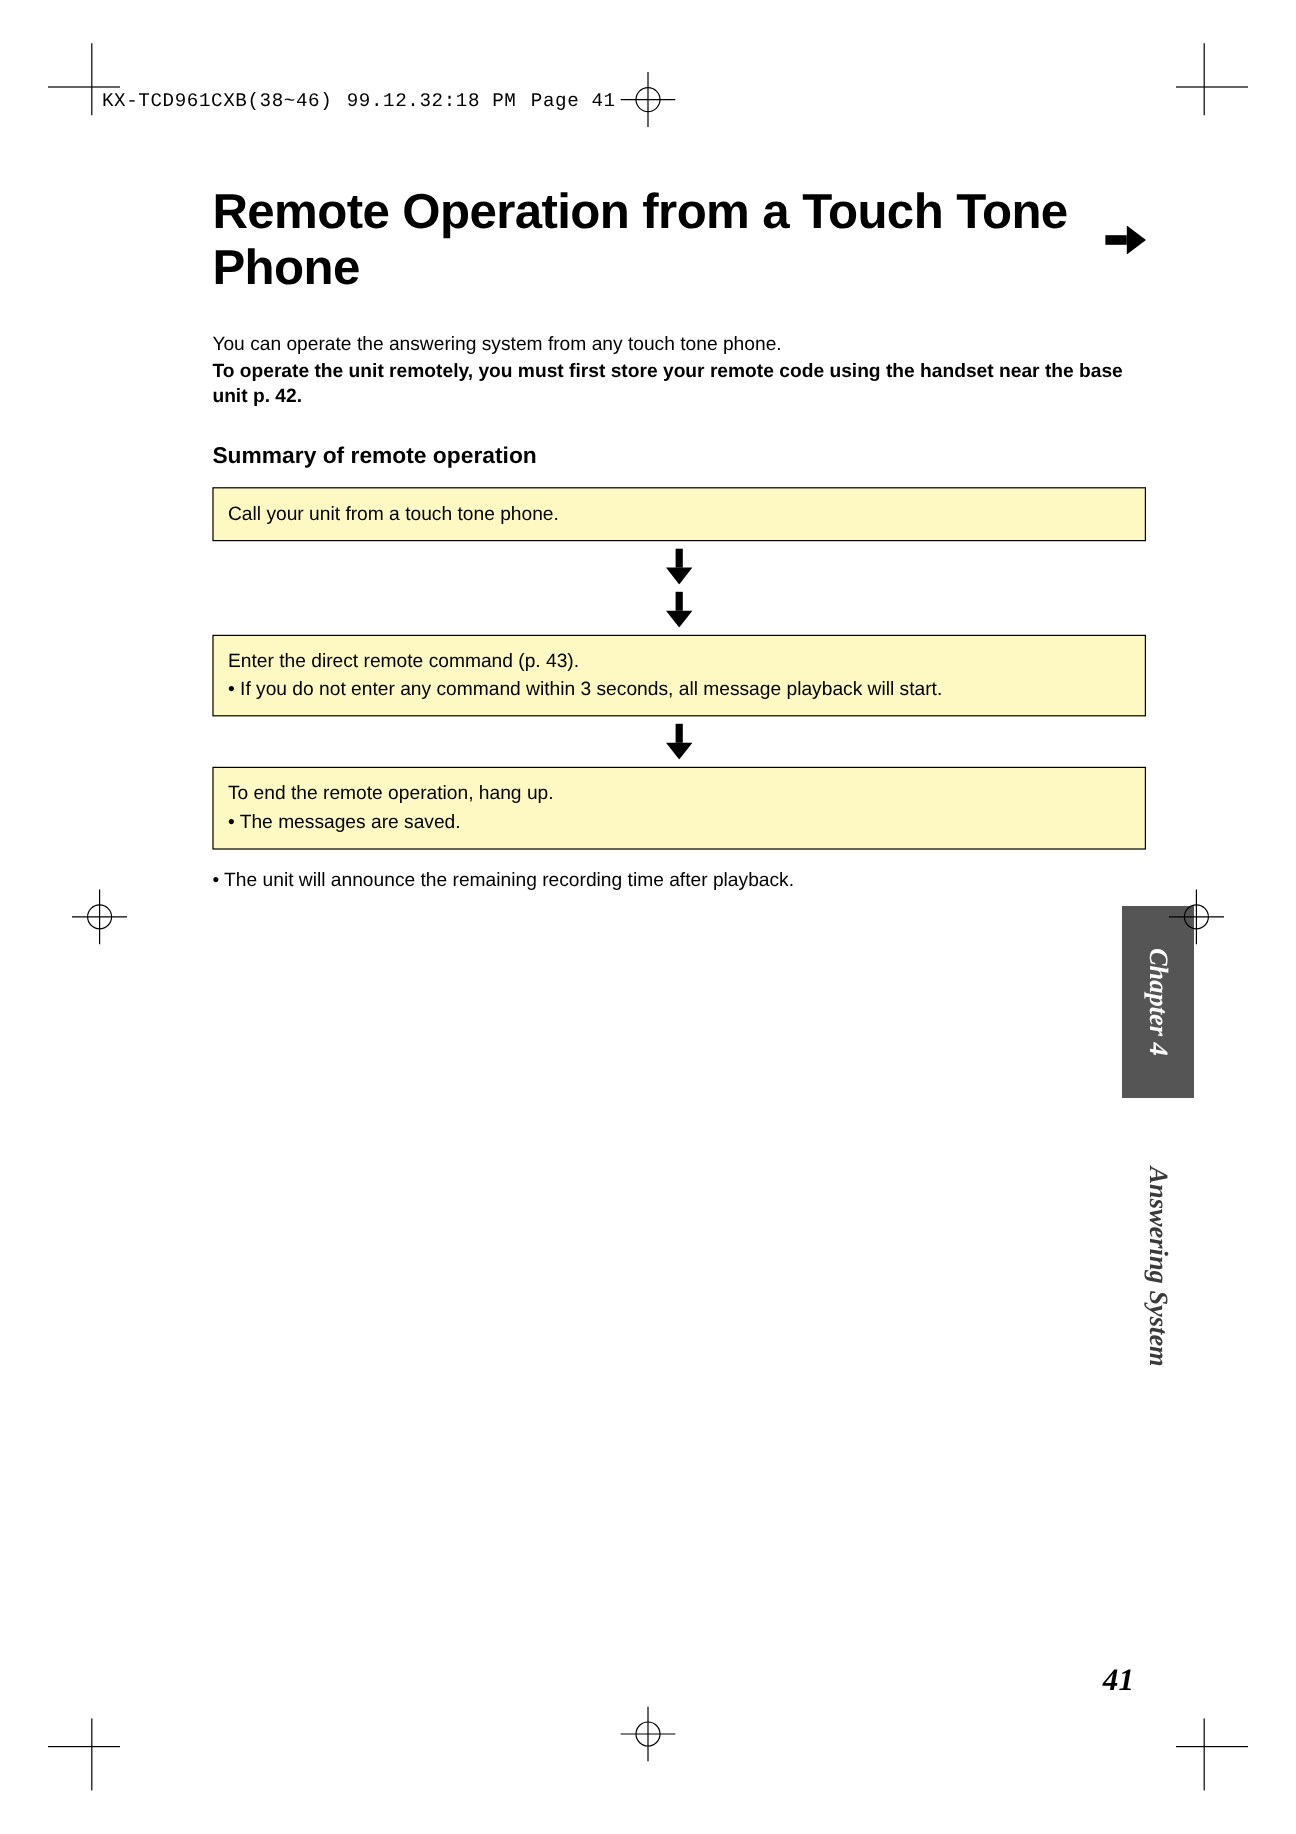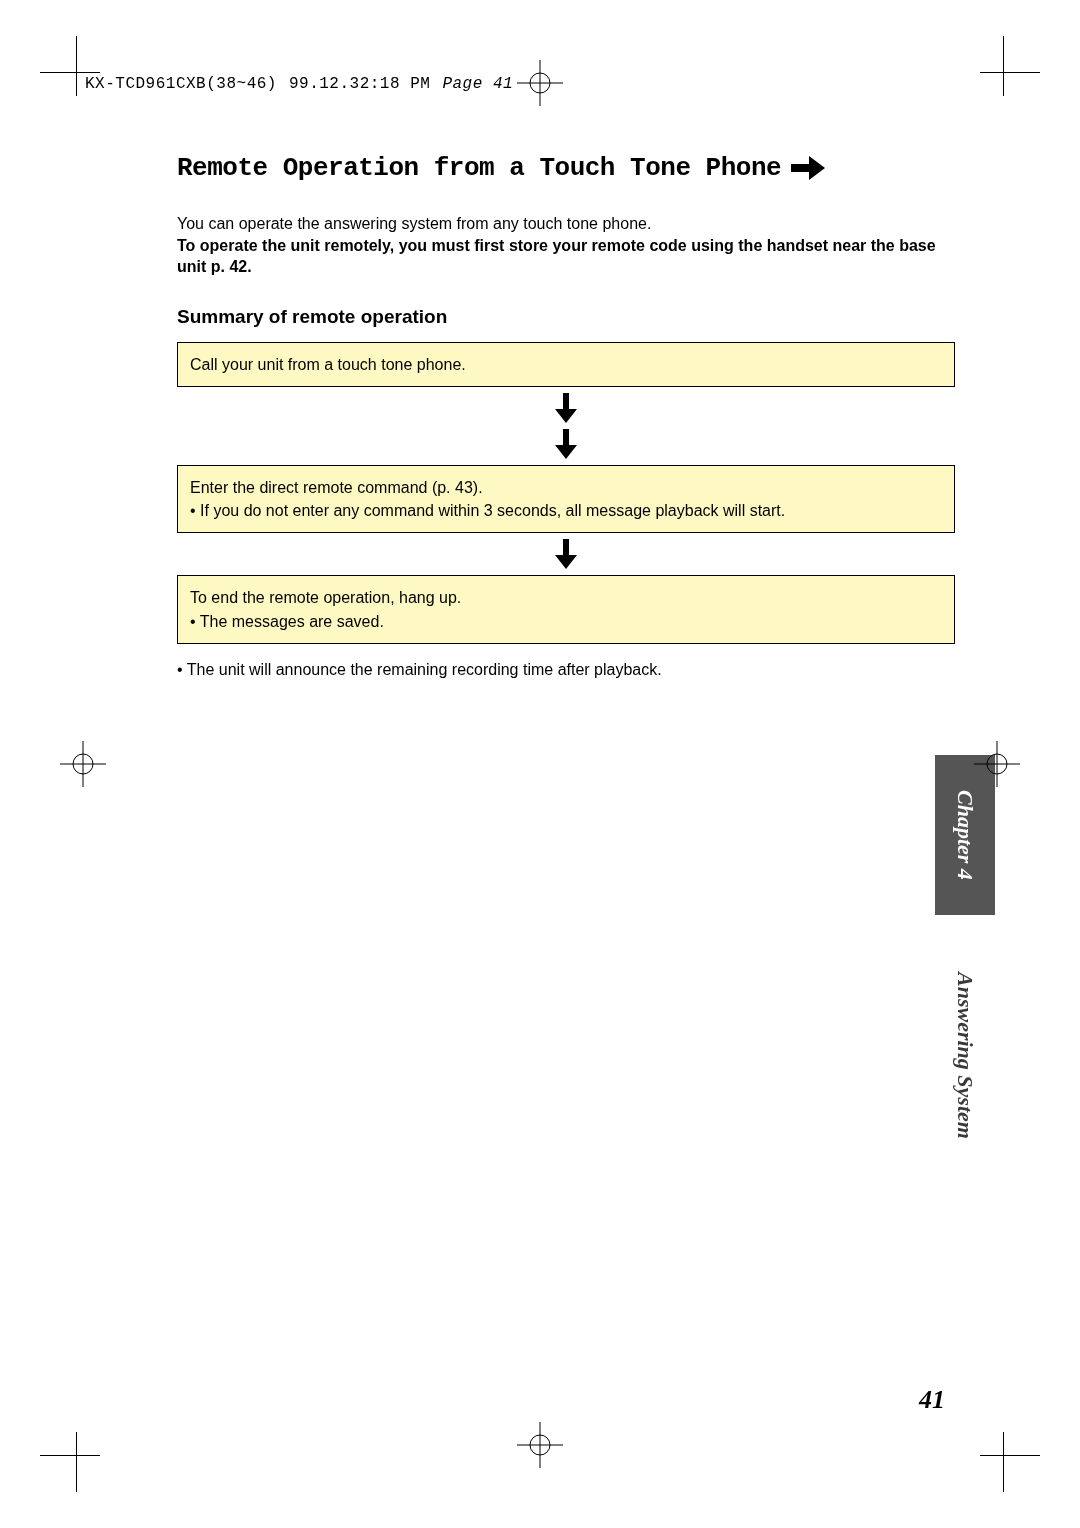--- a/index.html
+++ b/index.html
@@ -9,24 +9,24 @@
   }
   .page{
     position:absolute;left:85px;top:75px;width:900px;height:1380px;
   }
   .header-slug{
     font-family:"Courier New",monospace;font-size:16px;
     letter-spacing:0.5px;margin-bottom:40px;
   }
   .header-slug .date{margin-left:12px;}
   .header-slug .time{margin-left:0;}
-  .header-slug .pg{margin-left:12px;font-style:italic;}
+  .header-slug .pg{margin-left:12px;}
   .content{margin-left:92px;margin-right:30px;}
   .title-row{display:flex;align-items:center;gap:10px;margin-top:60px;margin-bottom:30px;}
-  .title{font-family:Liberation Mono, monospace;font-weight:bold;font-size:26px;
+  .title{font-family:Liberation Sans, sans-serif;font-weight:bold;font-size:41px;
          letter-spacing:-0.5px;}
   .title-arrow svg{display:block;}
   .intro{font-size:16px;line-height:1.35;margin-bottom:28px;}
   .intro .bold{font-weight:bold;}
   .subhead{font-weight:bold;font-size:19px;margin-bottom:14px;}
   .step{
     background:#fef9c3;border:1px solid #000;
     padding:10px 12px;font-size:16px;line-height:1.45;
   }
   .connector{display:flex;justify-content:center;margin:6px 0 6px 0;}

